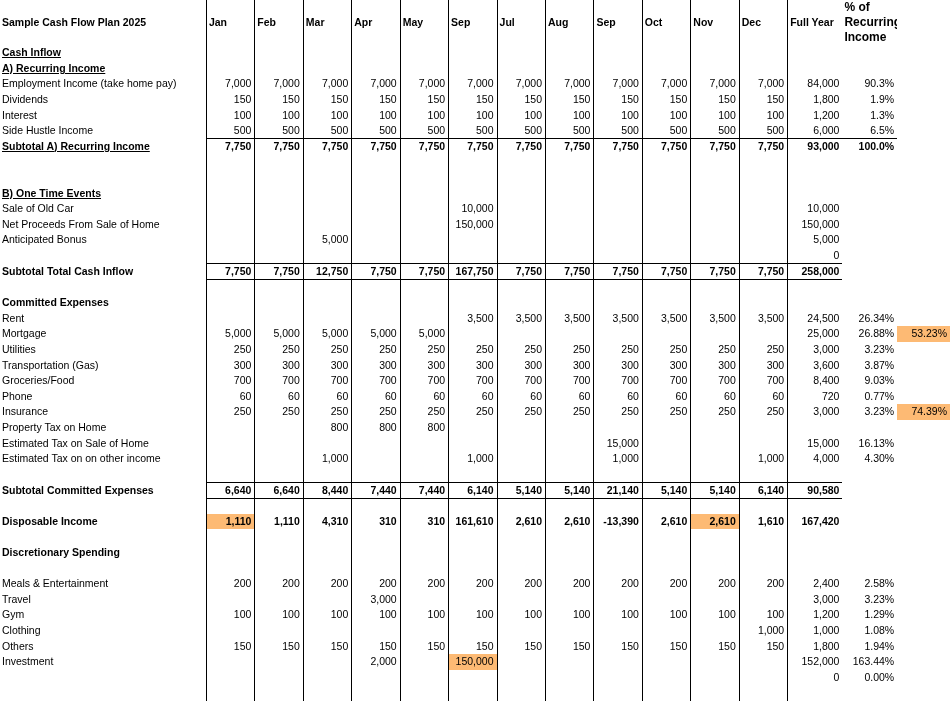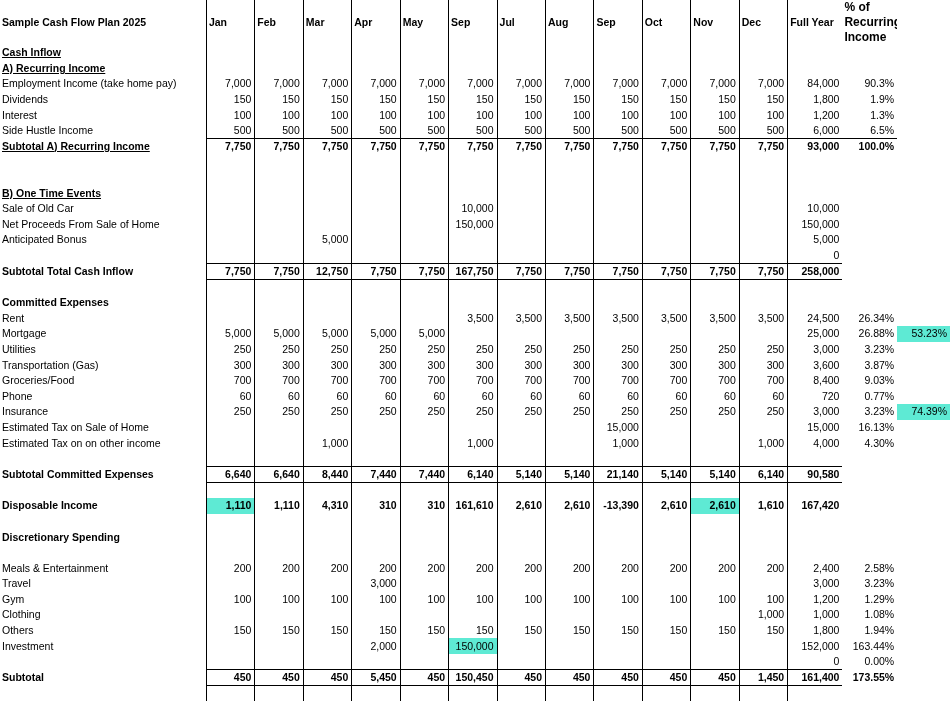--- a/index.html
+++ b/index.html
@@ -40,21 +40,21 @@
   td.monhead { text-align: left; font-weight: bold; }
 
   .bold { font-weight: bold; }
   .under { text-decoration: underline; }
   .indent { padding-left: 8px; }
 
   .border-left { border-left: 1px solid #000; }
   .border-top { border-top: 1px solid #000; }
   .border-bottom { border-bottom: 1px solid #000; }
 
-  .hl { background: #5eead4; }
+  .hl { background: #fdba74; }
 
   .wrapcell {
     white-space: normal;
     line-height: 11px;
     font-weight: bold;
     font-size: 12px;
     vertical-align: top;
     padding-top: 0px;
   }
 </style>
@@ -550,20 +550,38 @@
     <td class="num border-left">250</td>
     <td class="num border-left">250</td>
     <td class="num border-left">250</td>
     <td class="num border-left">250</td>
     <td class="num border-left">250</td>
     <td class="num border-left">3,000</td>
     <td class="pct">3.23%</td>
     <td class="pct hl">74.39%</td>
   </tr>
 
+  <tr>
+    <td class="label indent">Property Tax on Home</td>
+    <td class="num border-left"></td>
+    <td class="num border-left"></td>
+    <td class="num border-left">800</td>
+    <td class="num border-left">800</td>
+    <td class="num border-left">800</td>
+    <td class="num border-left"></td>
+    <td class="num border-left"></td>
+    <td class="num border-left"></td>
+    <td class="num border-left"></td>
+    <td class="num border-left"></td>
+    <td class="num border-left"></td>
+    <td class="num border-left"></td>
+    <td class="num border-left"></td>
+    <td class="pct"></td>
+    <td></td>
+  </tr>
 
   <tr>
     <td class="label indent">Estimated Tax on Sale of Home</td>
     <td class="num border-left"></td>
     <td class="num border-left"></td>
     <td class="num border-left"></td>
     <td class="num border-left"></td>
     <td class="num border-left"></td>
     <td class="num border-left"></td>
     <td class="num border-left"></td>
@@ -855,38 +873,20 @@
         <td class="num border-left"></td>
     <td class="num border-left"></td>
         <td class="num border-left"></td>
         <td class="num border-left"></td>
         <td class="num border-left"></td>
     <td class="num border-left">0</td>
     <td class="pct">0.00%</td>
     <td></td>
   </tr>
 
-  <tr class="bold">
-    <td class="label bold">Subtotal</td>
-    <td class="num border-left border-top border-bottom">450</td>
-    <td class="num border-left border-top border-bottom">450</td>
-    <td class="num border-left border-top border-bottom">450</td>
-    <td class="num border-left border-top border-bottom">5,450</td>
-    <td class="num border-left border-top border-bottom">450</td>
-    <td class="num border-left border-top border-bottom">150,450</td>
-    <td class="num border-left border-top border-bottom">450</td>
-    <td class="num border-left border-top border-bottom">450</td>
-    <td class="num border-left border-top border-bottom">450</td>
-    <td class="num border-left border-top border-bottom">450</td>
-    <td class="num border-left border-top border-bottom">450</td>
-    <td class="num border-left border-top border-bottom">1,450</td>
-    <td class="num border-left border-top border-bottom">161,400</td>
-    <td class="pct">173.55%</td>
-    <td></td>
-  </tr>
 
   <tr>
         <td></td>
     <td class="border-left"></td>
         <td class="border-left"></td>
         <td class="border-left"></td>
         <td class="border-left"></td>
     <td class="border-left"></td>
         <td class="border-left"></td>
         <td class="border-left"></td>

